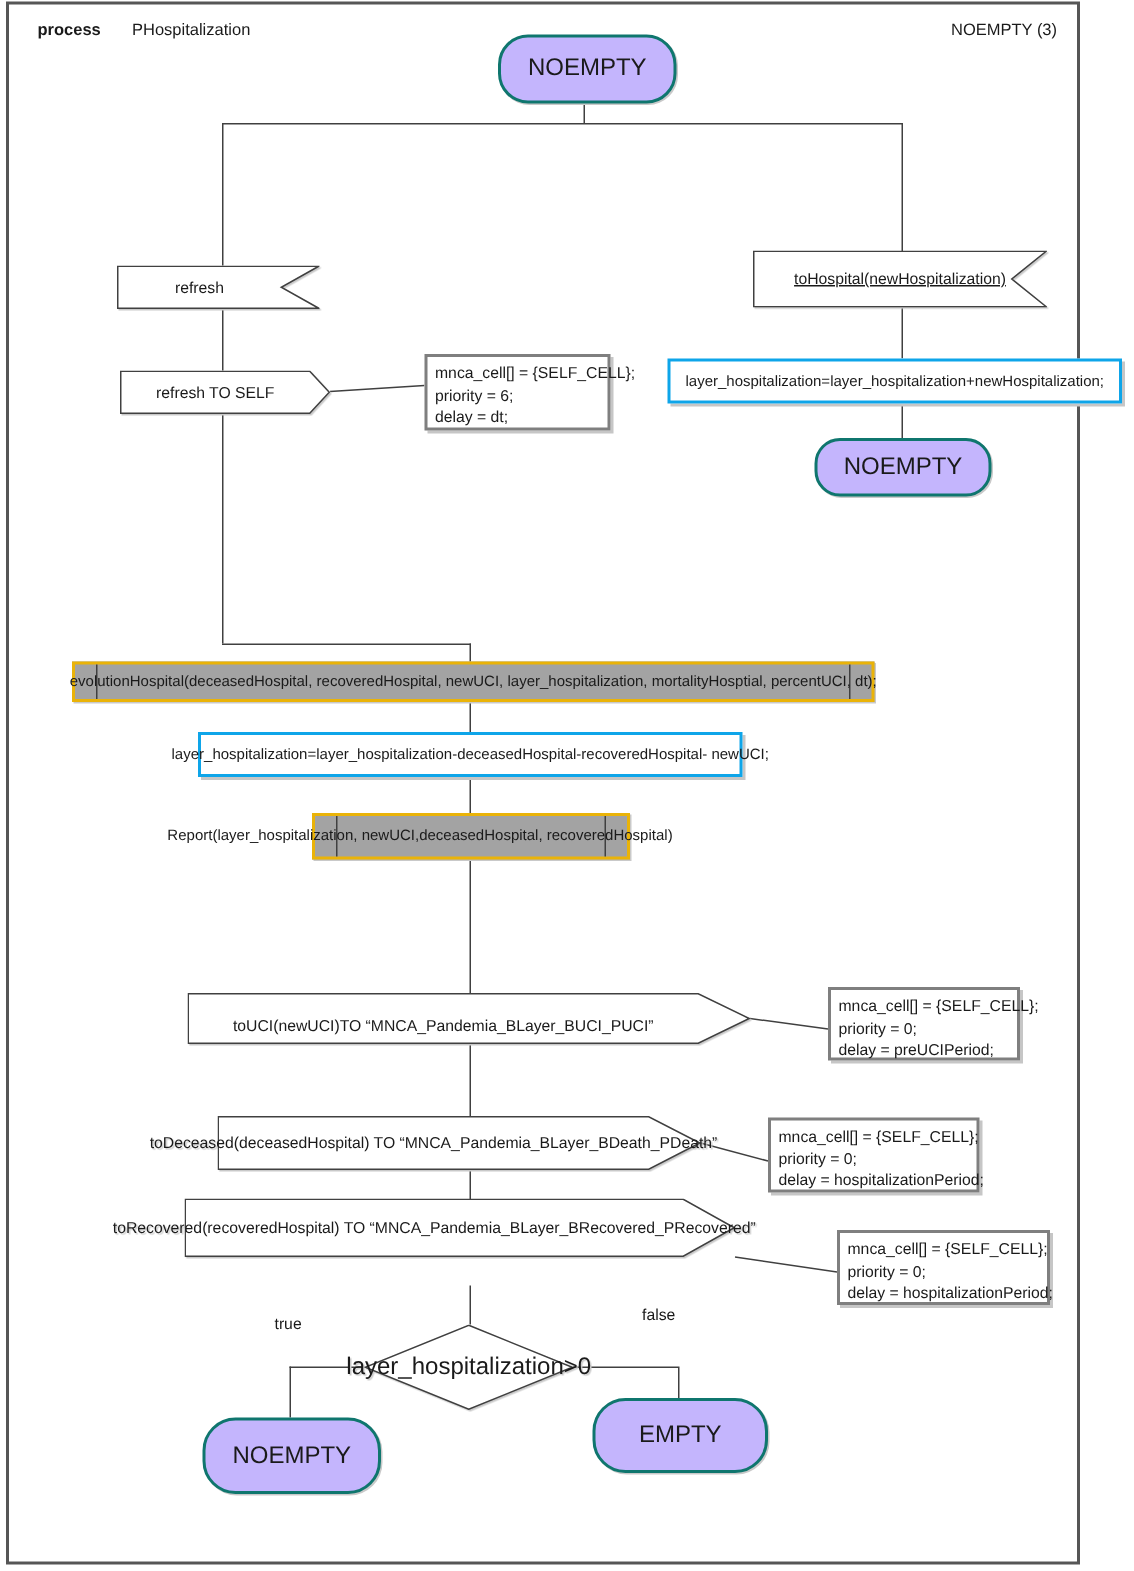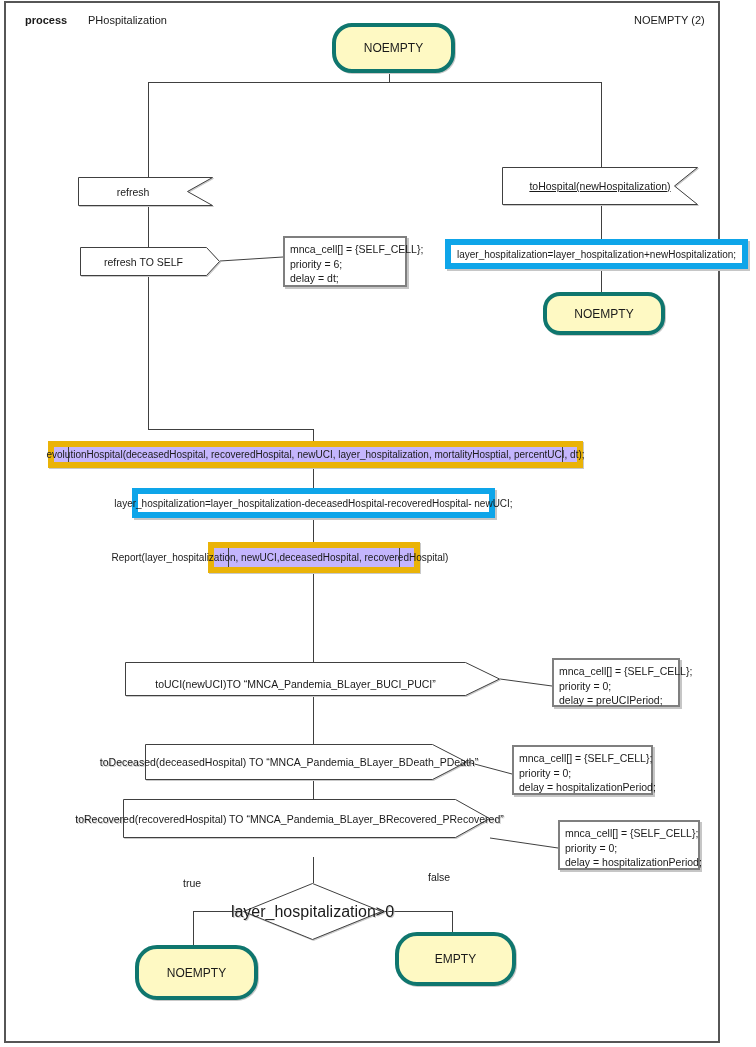--- a/index.html
+++ b/index.html
@@ -4,28 +4,28 @@
 <style>
   html,body{margin:0;padding:0;background:#ffffff;}
   #stage{position:relative;width:756px;height:1047px;background:#ffffff;overflow:hidden;
          font-family:"Liberation Sans","DejaVu Sans",sans-serif;color:#1a1a1a;}
   
   #frame{position:absolute;left:4px;top:1px;width:712px;height:1038px;border:2px solid #565656;}
   
   .h{position:absolute;height:1px;background:#404040;}
   .v{position:absolute;width:1px;background:#404040;}
   
-  .pill{position:absolute;background:#fef9c3;border:4px solid #0f766e;border-radius:20px;
-        display:flex;align-items:center;justify-content:center;font-size:12px;
+  .pill{position:absolute;background:#c4b5fd;border:2px solid #0f766e;border-radius:20px;
+        display:flex;align-items:center;justify-content:center;font-size:16px;
         box-shadow:1px 1px 0 #c9c9c9;}
   
-  .stmt{position:absolute;background:#fff;border:6px solid #0ea5e9;box-shadow:2px 2px 0 #c6c6c6;
+  .stmt{position:absolute;background:#fff;border:2px solid #0ea5e9;box-shadow:2px 2px 0 #c6c6c6;
         display:flex;align-items:center;justify-content:center;font-size:10px;white-space:nowrap;}
   
-  .call{position:absolute;background:#c4b5fd;border:6px solid #eab308;box-shadow:1px 1px 0 #c9c9c9;
+  .call{position:absolute;background:#a3a3a3;border:2px solid #eab308;box-shadow:1px 1px 0 #c9c9c9;
         display:flex;align-items:center;justify-content:center;font-size:10px;white-space:nowrap;}
   .call .bar{position:absolute;top:0;bottom:0;width:1px;background:#404040;}
   
   .note{position:absolute;background:#fff;border:2px solid #7f7f7f;box-shadow:2px 2px 0 #c6c6c6;
         font-size:10.5px;line-height:14.5px;padding:4px 5px;box-sizing:border-box;white-space:nowrap;}
   
   .svgshape{position:absolute;filter:drop-shadow(1px 1px 0 #c9c9c9);}
   .svgshape svg{display:block;}
   .svgshape .lbl{position:absolute;top:0;height:100%;display:flex;align-items:center;
                  justify-content:center;font-size:10.5px;white-space:nowrap;}
@@ -37,21 +37,21 @@
 </style>
 </head>
 <body>
 
 <div id="stage">
 
   <div id="frame"></div>
 
   <div class="hdr" style="left:25px;top:14px;font-weight:bold;">process</div>
   <div class="hdr" style="left:88px;top:14px;">PHospitalization</div>
-  <div class="hdr" style="left:634px;top:14px;">NOEMPTY (2)</div>
+  <div class="hdr" style="left:634px;top:14px;">NOEMPTY (3)</div>
 
   <div class="v" style="left:389px;top:65px;height:17px;"></div>
   <div class="h" style="left:148px;top:82px;width:454px;"></div>
   <div class="v" style="left:148px;top:82px;height:95px;"></div>
   <div class="v" style="left:601px;top:82px;height:86px;"></div>
   <div class="v" style="left:148px;top:205px;height:42px;"></div>
   <div class="v" style="left:148px;top:276px;height:153px;"></div>
   <div class="h" style="left:148px;top:429px;width:166px;"></div>
   <div class="v" style="left:313px;top:429px;height:12px;"></div>
   <div class="v" style="left:313px;top:468px;height:20px;"></div>

